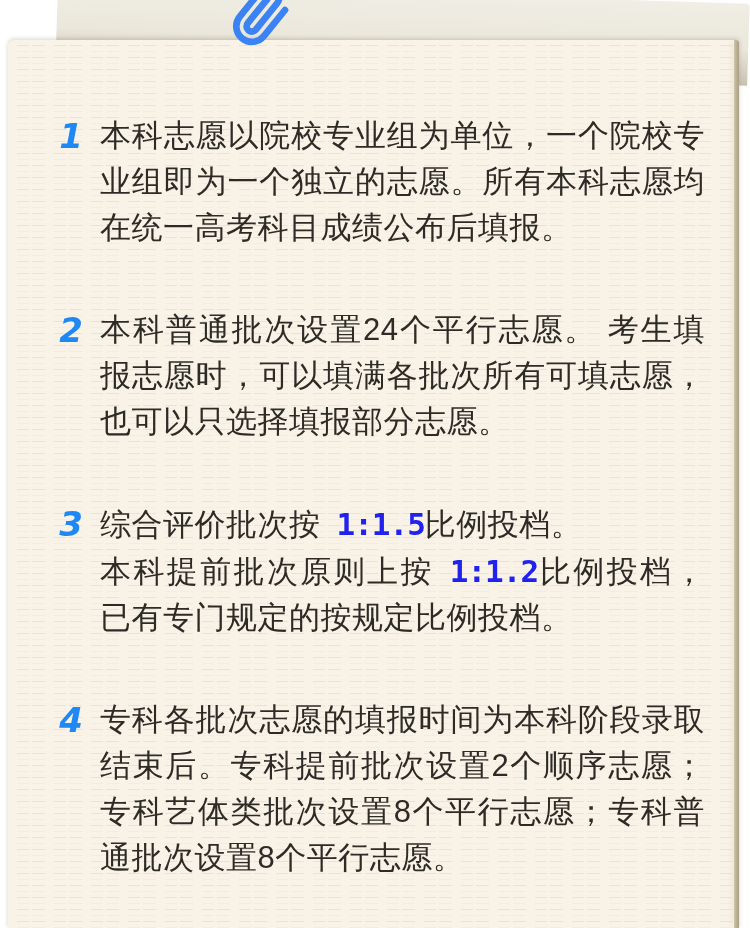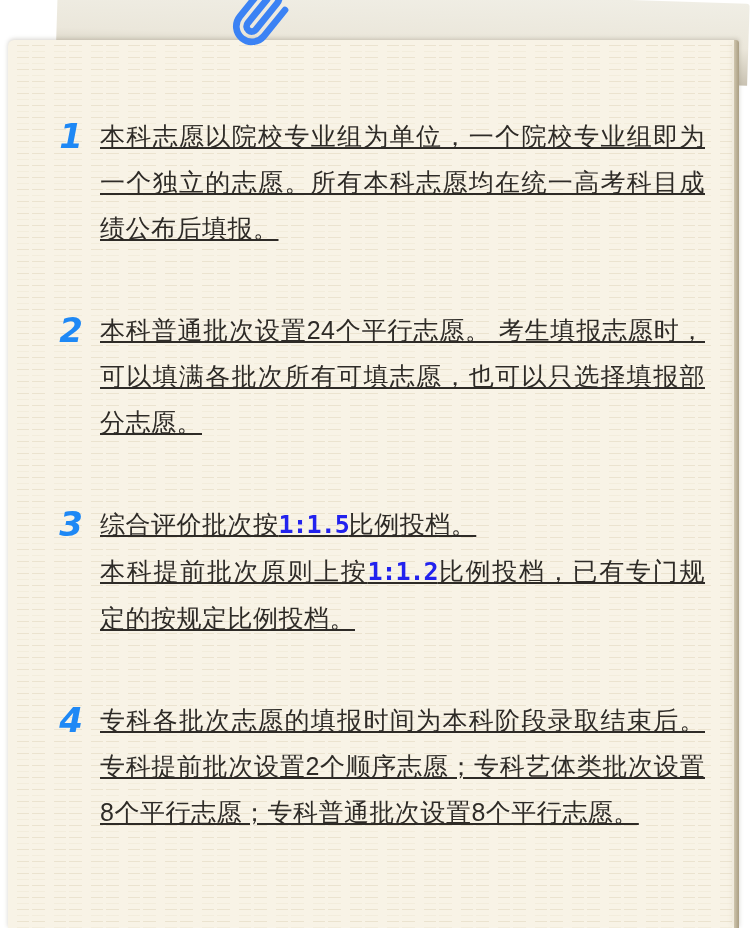--- a/index.html
+++ b/index.html
@@ -74,33 +74,33 @@
     font-family:"DejaVu Sans", sans-serif;
     font-weight:700;
     font-style:italic;
     font-size:34px;
     line-height:46px;
     color:var(--item-number);
     text-align:center;
   }
   .body {
     flex:1;
-    font-size:25px;
+    font-size:31px;
     line-height:46px;
     font-weight:500;
     color:var(--text);
     letter-spacing:0.5px;
     text-align:justify;
-    text-decoration:underline;
   }
   .ratio {
     font-family:"DejaVu Sans Mono", monospace;
     font-weight:700;
     color:var(--ratio);
     letter-spacing:-1px;
+    margin-left:16px;
   }
 </style>
 </head>
 <body>
 
 <div class="page">
   <div class="back-sheet"></div>
   <div class="card">
     <div class="items" id="items-container">
         <div class="item">

